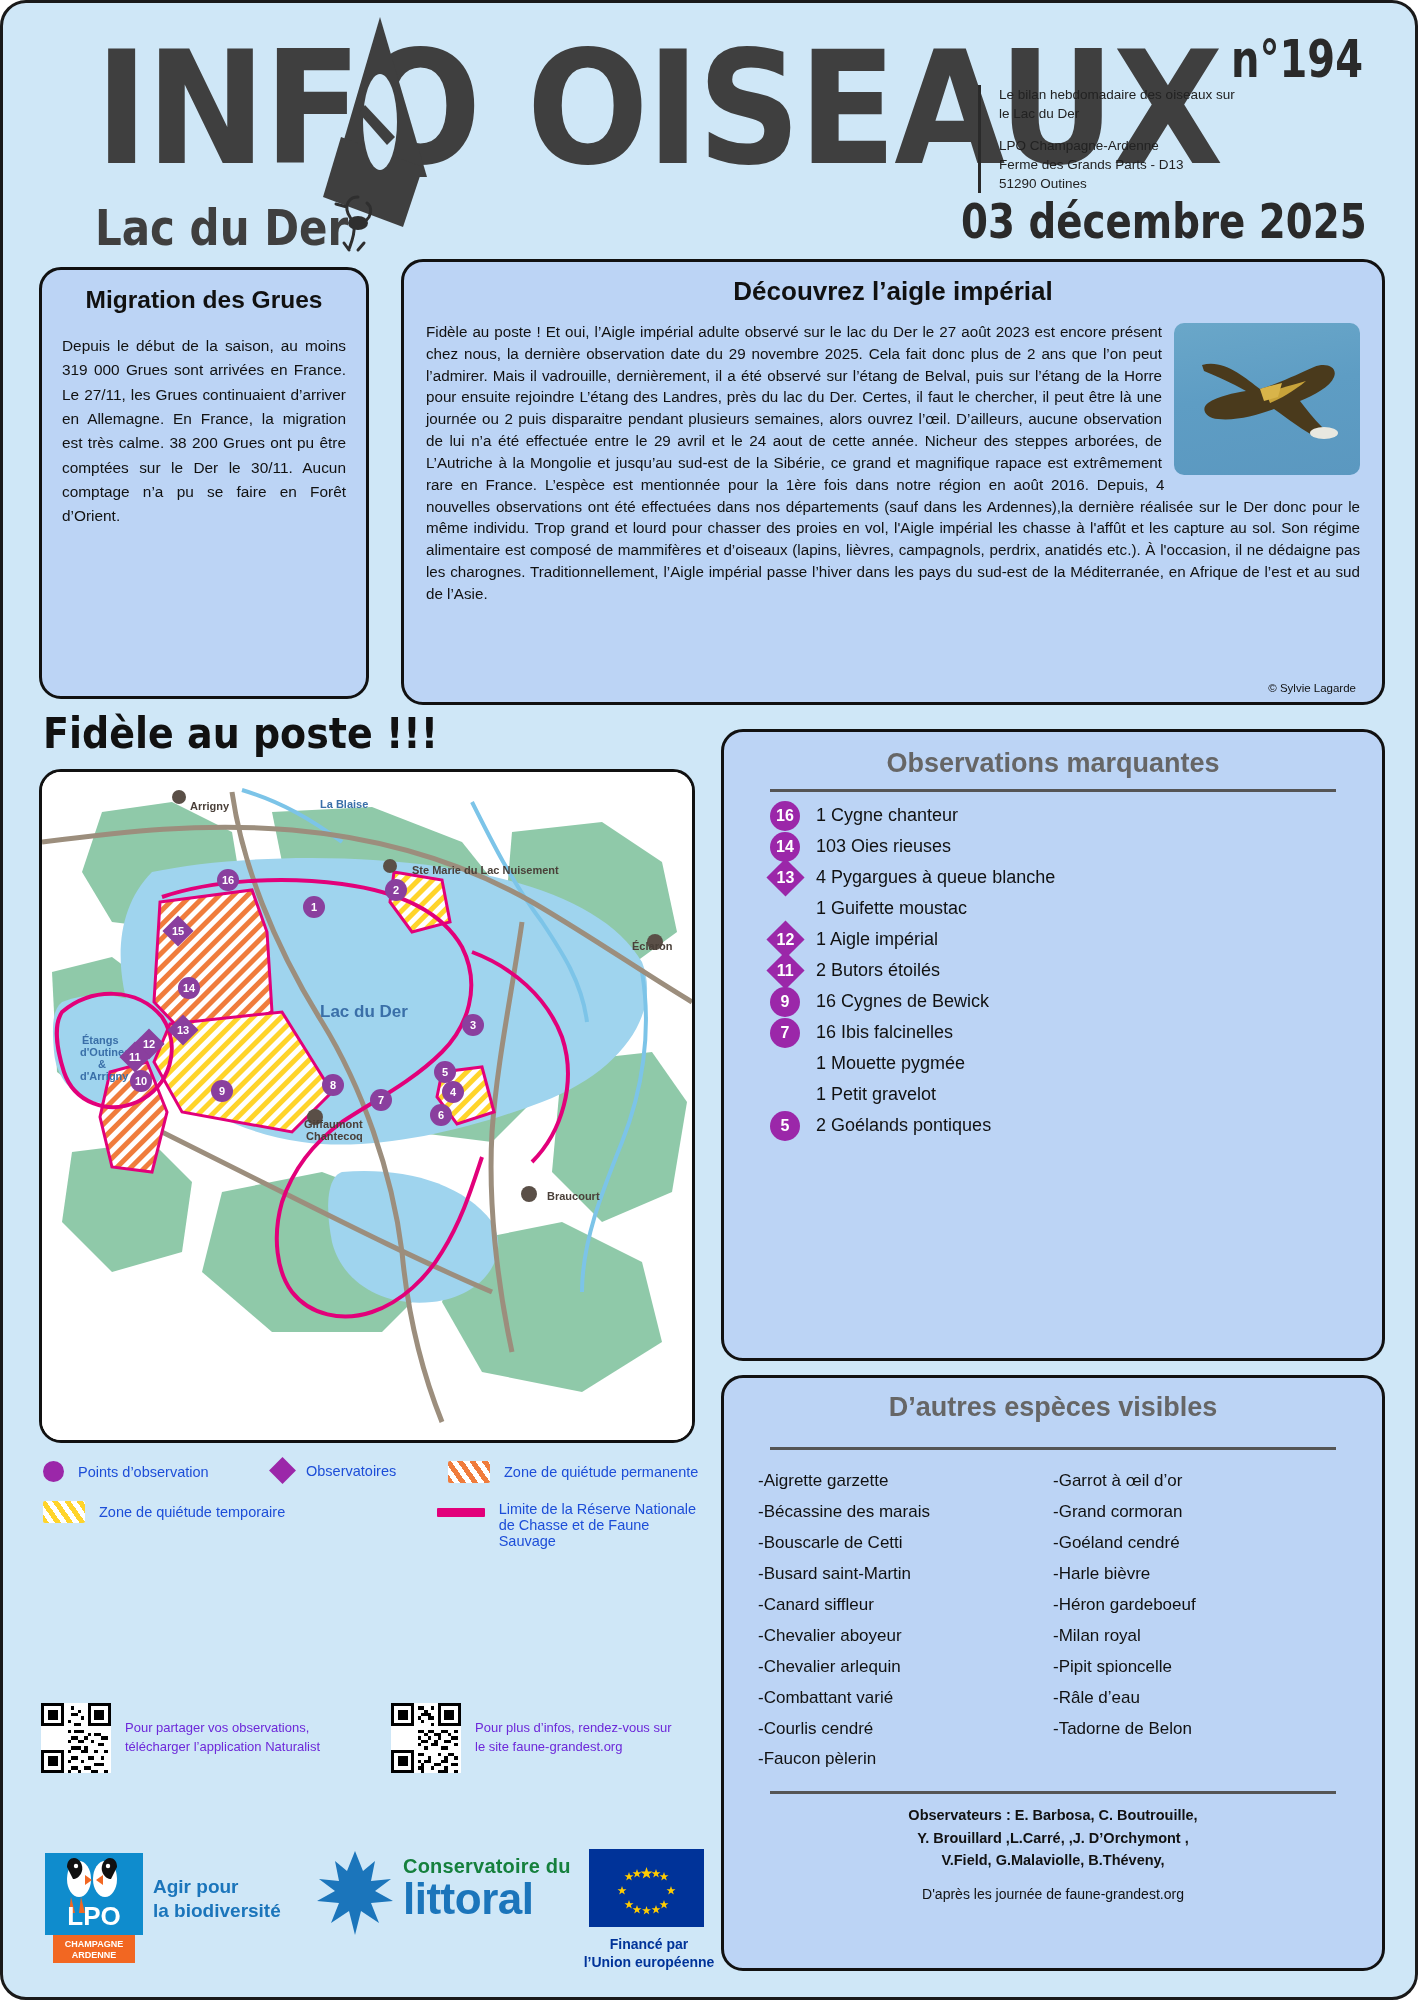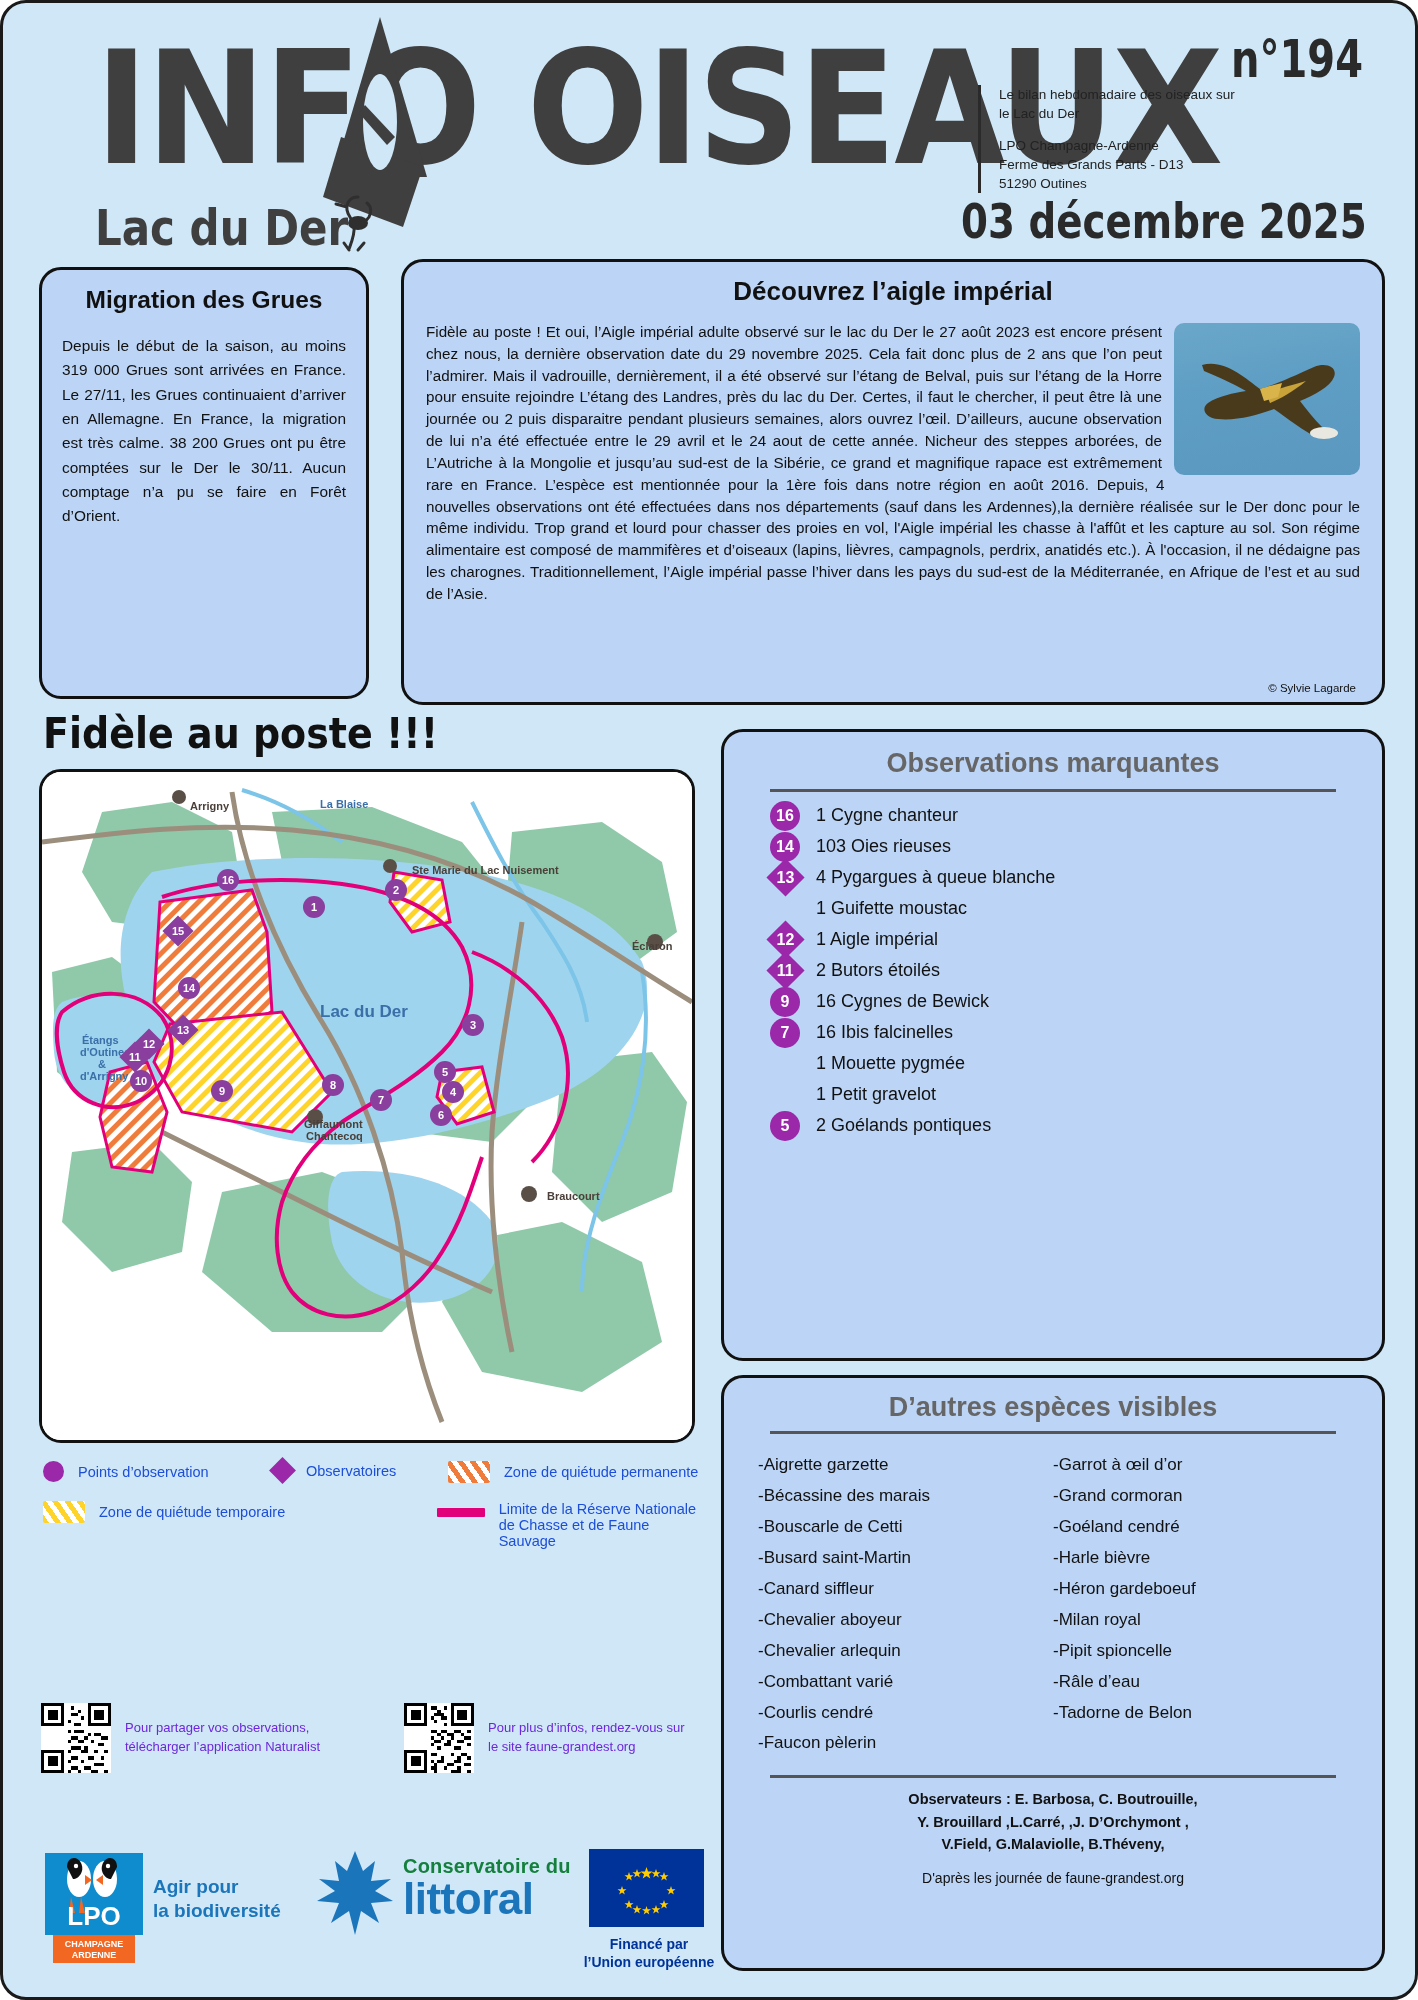--- a/index.html
+++ b/index.html
@@ -215,21 +215,21 @@
   }
   .obs-label { font-size: 18px; color: #111; margin-left: 8px; }
 
   
   #esp-card {
     position: absolute; left: 718px; top: 1372px;
     width: 664px; height: 596px;
     padding: 14px 22px;
   }
   #esp-card .esp-title {
-    text-align:center; font-weight: bold; font-size: 27px; color:#666; margin-bottom: 8px;
+    text-align:center; font-weight: bold; font-size: 27px; color:#666; margin-bottom: 24px;
   }
   .esp-rule { height: 3px; background:#555; margin: 0 24px 16px 24px; }
   .esp-cols { display: flex; padding: 0 12px; }
   .esp-col { width: 50%; }
   .esp-col li { list-style: none; font-size: 17px; line-height: 1.82; color:#111; }
   .obs-foot-rule { height: 3px; background:#555; margin: 16px 24px 10px 24px; }
   .obs-names {
     text-align:center; font-weight: bold; font-size: 14.5px;
     line-height: 1.55; color:#111;
   }
@@ -511,21 +511,21 @@
               <rect x="11" y="20" width="1" height="1"></rect>
             <rect x="15" y="20" width="2" height="1"></rect>
               <rect x="19" y="20" width="1" height="1"></rect>
           </g>
         </svg>
         <div class="qr-cap">
           <div>Pour partager vos observations,</div>
           <div>télécharger l’application Naturalist</div>
         </div>
       </div>
-      <div class="qr-block" style="margin-left:13px">
+      <div class="qr-block" style="margin-left:0">
         <svg class="qr-img" viewBox="0 0 21 21" shape-rendering="crispEdges">
           <rect width="21" height="21" fill="#fff"></rect>
           <g fill="#000">
             <rect x="0" y="0" width="7" height="1"></rect>
               <rect x="0" y="6" width="7" height="1"></rect>
             <rect x="0" y="0" width="1" height="7"></rect>
               <rect x="6" y="0" width="1" height="7"></rect>
             <rect x="2" y="2" width="3" height="3"></rect>
             <rect x="14" y="0" width="7" height="1"></rect>
               <rect x="14" y="6" width="7" height="1"></rect>

